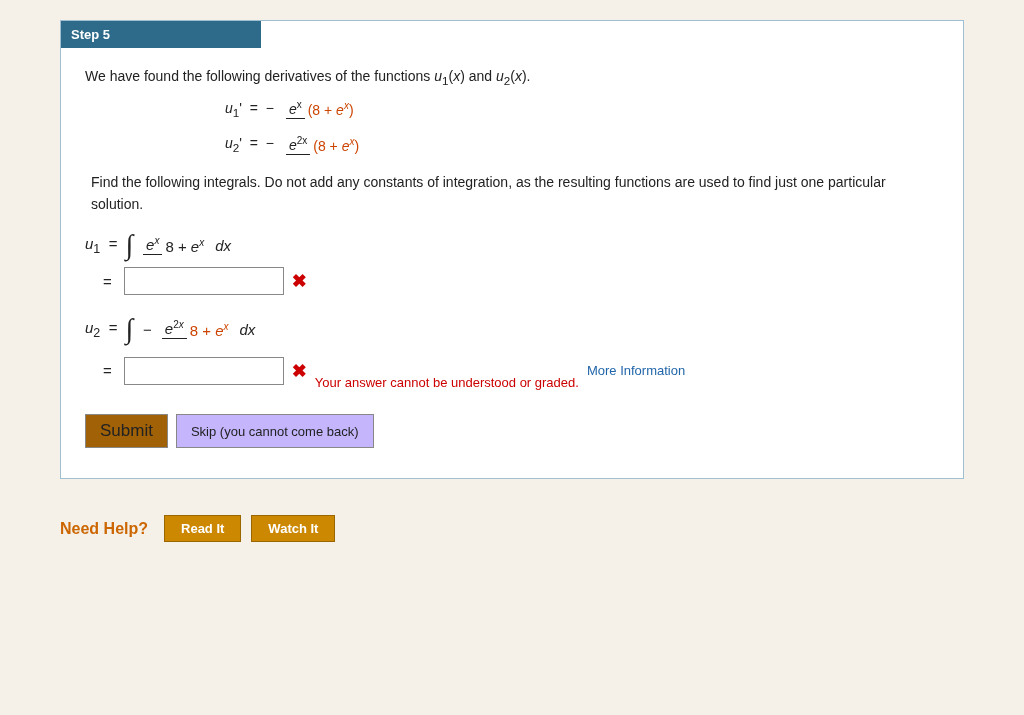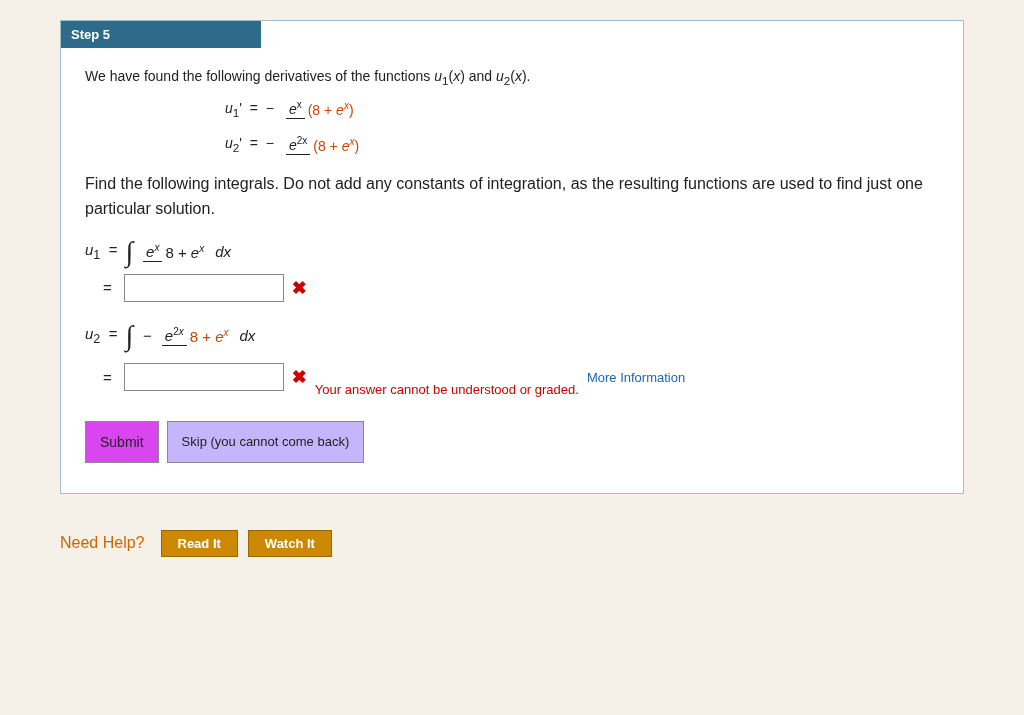--- a/index.html
+++ b/index.html
@@ -71,24 +71,25 @@
 
     .math-row {
       display: flex;
       align-items: center;
       margin-bottom: 14px;
       gap: 4px;
       font-size: 14px;
     }
 
     .instructions-text {
-      font-size: 16px;
+      font-size: 14px;
       line-height: 1.6;
       margin-bottom: 16px;
       color: #222;
+      margin-left: 6px;
     }
 
     .integral-section {
       margin-bottom: 20px;
     }
 
     .integral-display {
       display: flex;
       align-items: center;
       font-size: 15px;
@@ -143,23 +144,23 @@
     }
 
     .button-row {
       display: flex;
       gap: 8px;
       margin-top: 24px;
     }
 
     .btn-submit {
       border: 1px solid #888;
-      background: #d946ef;
-      padding: 12px 14px;
-      font-size: 14px;
+      background: #a16207;
+      padding: 6px 14px;
+      font-size: 17px;
       cursor: pointer;
       color: #222;
     }
 
     .btn-skip {
       border: 1px solid #888;
       background: #c4b5fd;
       padding: 4px 14px;
       font-size: 13px;
       cursor: pointer;
@@ -168,21 +169,21 @@
 
     .help-bar {
       display: flex;
       align-items: center;
       padding: 16px 60px;
       gap: 10px;
     }
 
     .need-help-label {
       color: #cc6600;
-      font-weight: normal;
+      font-weight: bold;
       font-size: 16px;
       margin-right: 6px;
     }
 
     .help-btn {
       border: 1px solid #996600;
       background: #cc8800;
       color: #fff;
       padding: 5px 16px;
       font-size: 13px;

